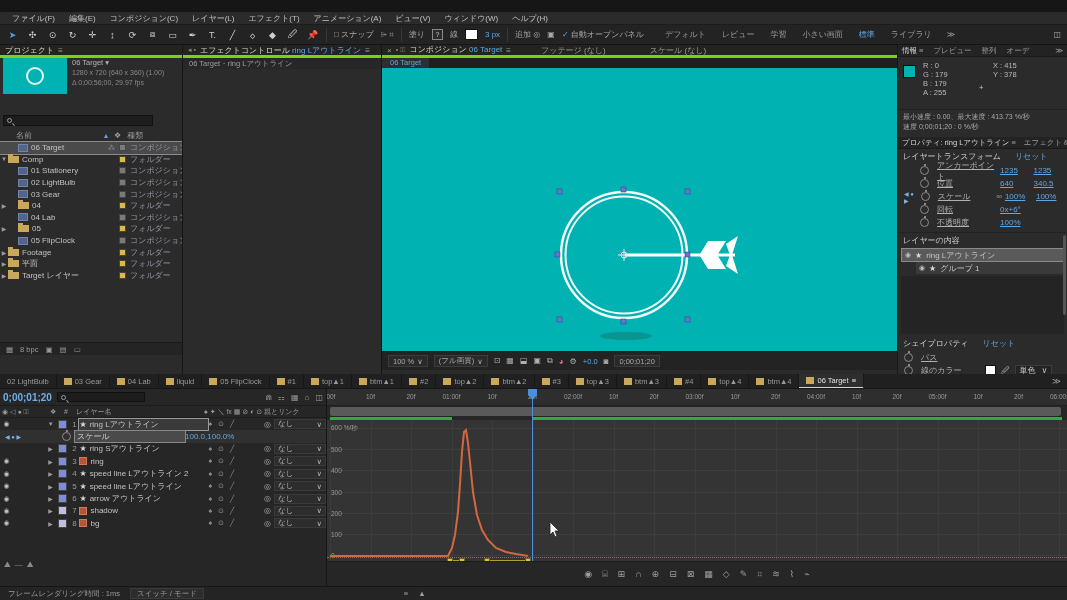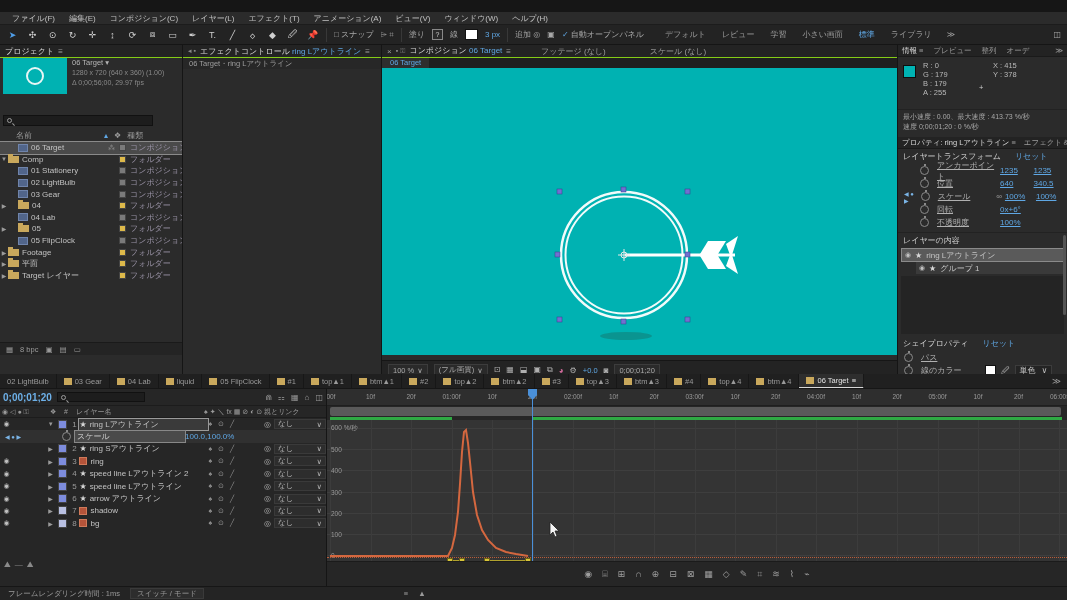--- a/index.html
+++ b/index.html
@@ -19,21 +19,21 @@
   .tb-sep { width:1px; height:14px; background:#383838; }
   .tb-label { color:#a8a8a8; font-size:8px; }
   .swatch-q { width:11px; height:11px; border:1px solid #888; color:#ccc; font-size:7px; text-align:center; line-height:10px; background:#2a2a2a; }
   .swatch-w { width:13px; height:11px; background:#fff; border:1px solid #111; }
   .blue { color:#5fa7e4; }
   .ws { padding:1px 8px; font-size:8px; color:#9e9e9e; }
   .ws.active { color:#5fa7e4; }
 
   
   .panel { background:#2b2b2b; }
-  .phead { height:13px; background:#232323; display:flex; align-items:center; gap:4px; padding:0 5px; font-size:8px; color:#9e9e9e; border-bottom:1px solid #84cc16; white-space:nowrap; overflow:hidden; }
+  .phead { height:13px; background:#232323; display:flex; align-items:center; gap:4px; padding:0 5px; font-size:8px; color:#9e9e9e; border-bottom:3px solid #84cc16; white-space:nowrap; overflow:hidden; }
   .phead .active-tab { color:#d8d8d8; }
   .phead .tgt { color:#5fa7e4; }
   .mini { font-size:7px; color:#8a8a8a; }
 
   
   #project { left:0; top:45px; width:182px; height:329px; }
   #proj-thumb { left:3px; top:13px; width:64px; height:36px; background:#00b2b2; position:absolute; display:flex; align-items:center; justify-content:center; }
   #proj-thumb .ring { width:18px; height:18px; border:2px solid #e8f6f5; border-radius:50%; position:relative; }
   #proj-info { left:72px; top:13px; width:108px; position:absolute; font-size:7.5px; color:#b5b5b5; line-height:10px; }
   #proj-search { left:3px; top:70px; width:150px; height:11px; position:absolute; background:#1d1d1d; border:1px solid #111; display:flex; align-items:center; padding:0 3px; gap:3px; }
@@ -53,21 +53,21 @@
 
   
   #effects { left:182px; top:45px; width:199px; height:329px; border-left:1px solid #151515; }
   #fx-breadcrumb { height:11px; display:flex; align-items:center; padding:0 6px; font-size:7.5px; color:#9e9e9e; background:#272727; }
 
   
   #comp { left:381px; top:45px; width:516px; height:329px; border-left:1px solid #151515; }
   #comp-viewtab { height:10px; background:#1f1f1f; display:flex; }
   #comp-viewtab span { background:#2e2e2e; color:#5fa7e4; font-size:7.5px; padding:0 8px; }
   #canvas { position:absolute; left:0; top:23px; width:516px; height:287px; background:#00b2b2; overflow:hidden; }
-  #comp-bottom { position:absolute; left:0; top:315px; width:516px; height:19px; background:#232323; border-top:1px solid #161616; display:flex; align-items:center; gap:6px; padding:0 6px; font-size:7.5px; color:#a8a8a8; }
+  #comp-bottom { position:absolute; left:0; top:306px; width:516px; height:19px; background:#232323; border-top:1px solid #161616; display:flex; align-items:center; gap:6px; padding:0 6px; font-size:7.5px; color:#a8a8a8; }
   .cb-box { border:1px solid #3c3c3c; padding:0 4px; height:12px; display:flex; align-items:center; gap:3px; background:#2a2a2a; }
   .cb-ic { color:#b0b0b0; font-size:8px; }
 
   
   #rightcol { left:897px; top:45px; width:170px; height:329px; border-left:1px solid #151515; }
   .rtabs { height:12px; background:#232323; display:flex; align-items:center; gap:2px; padding:0 4px; font-size:7.5px; color:#9a9a9a; border-bottom:1px solid #1a1a1a; white-space:nowrap; }
   .rtabs .on { color:#d8d8d8; }
   #info-body { position:relative; height:52px; font-size:7.5px; color:#b8b8b8; }
   #info-swatch { position:absolute; left:5px; top:8px; width:13px; height:13px; background:#00b3b3; border:1px solid #0e0e0e; }
   #info-rgba { position:absolute; left:25px; top:4px; line-height:9px; }

